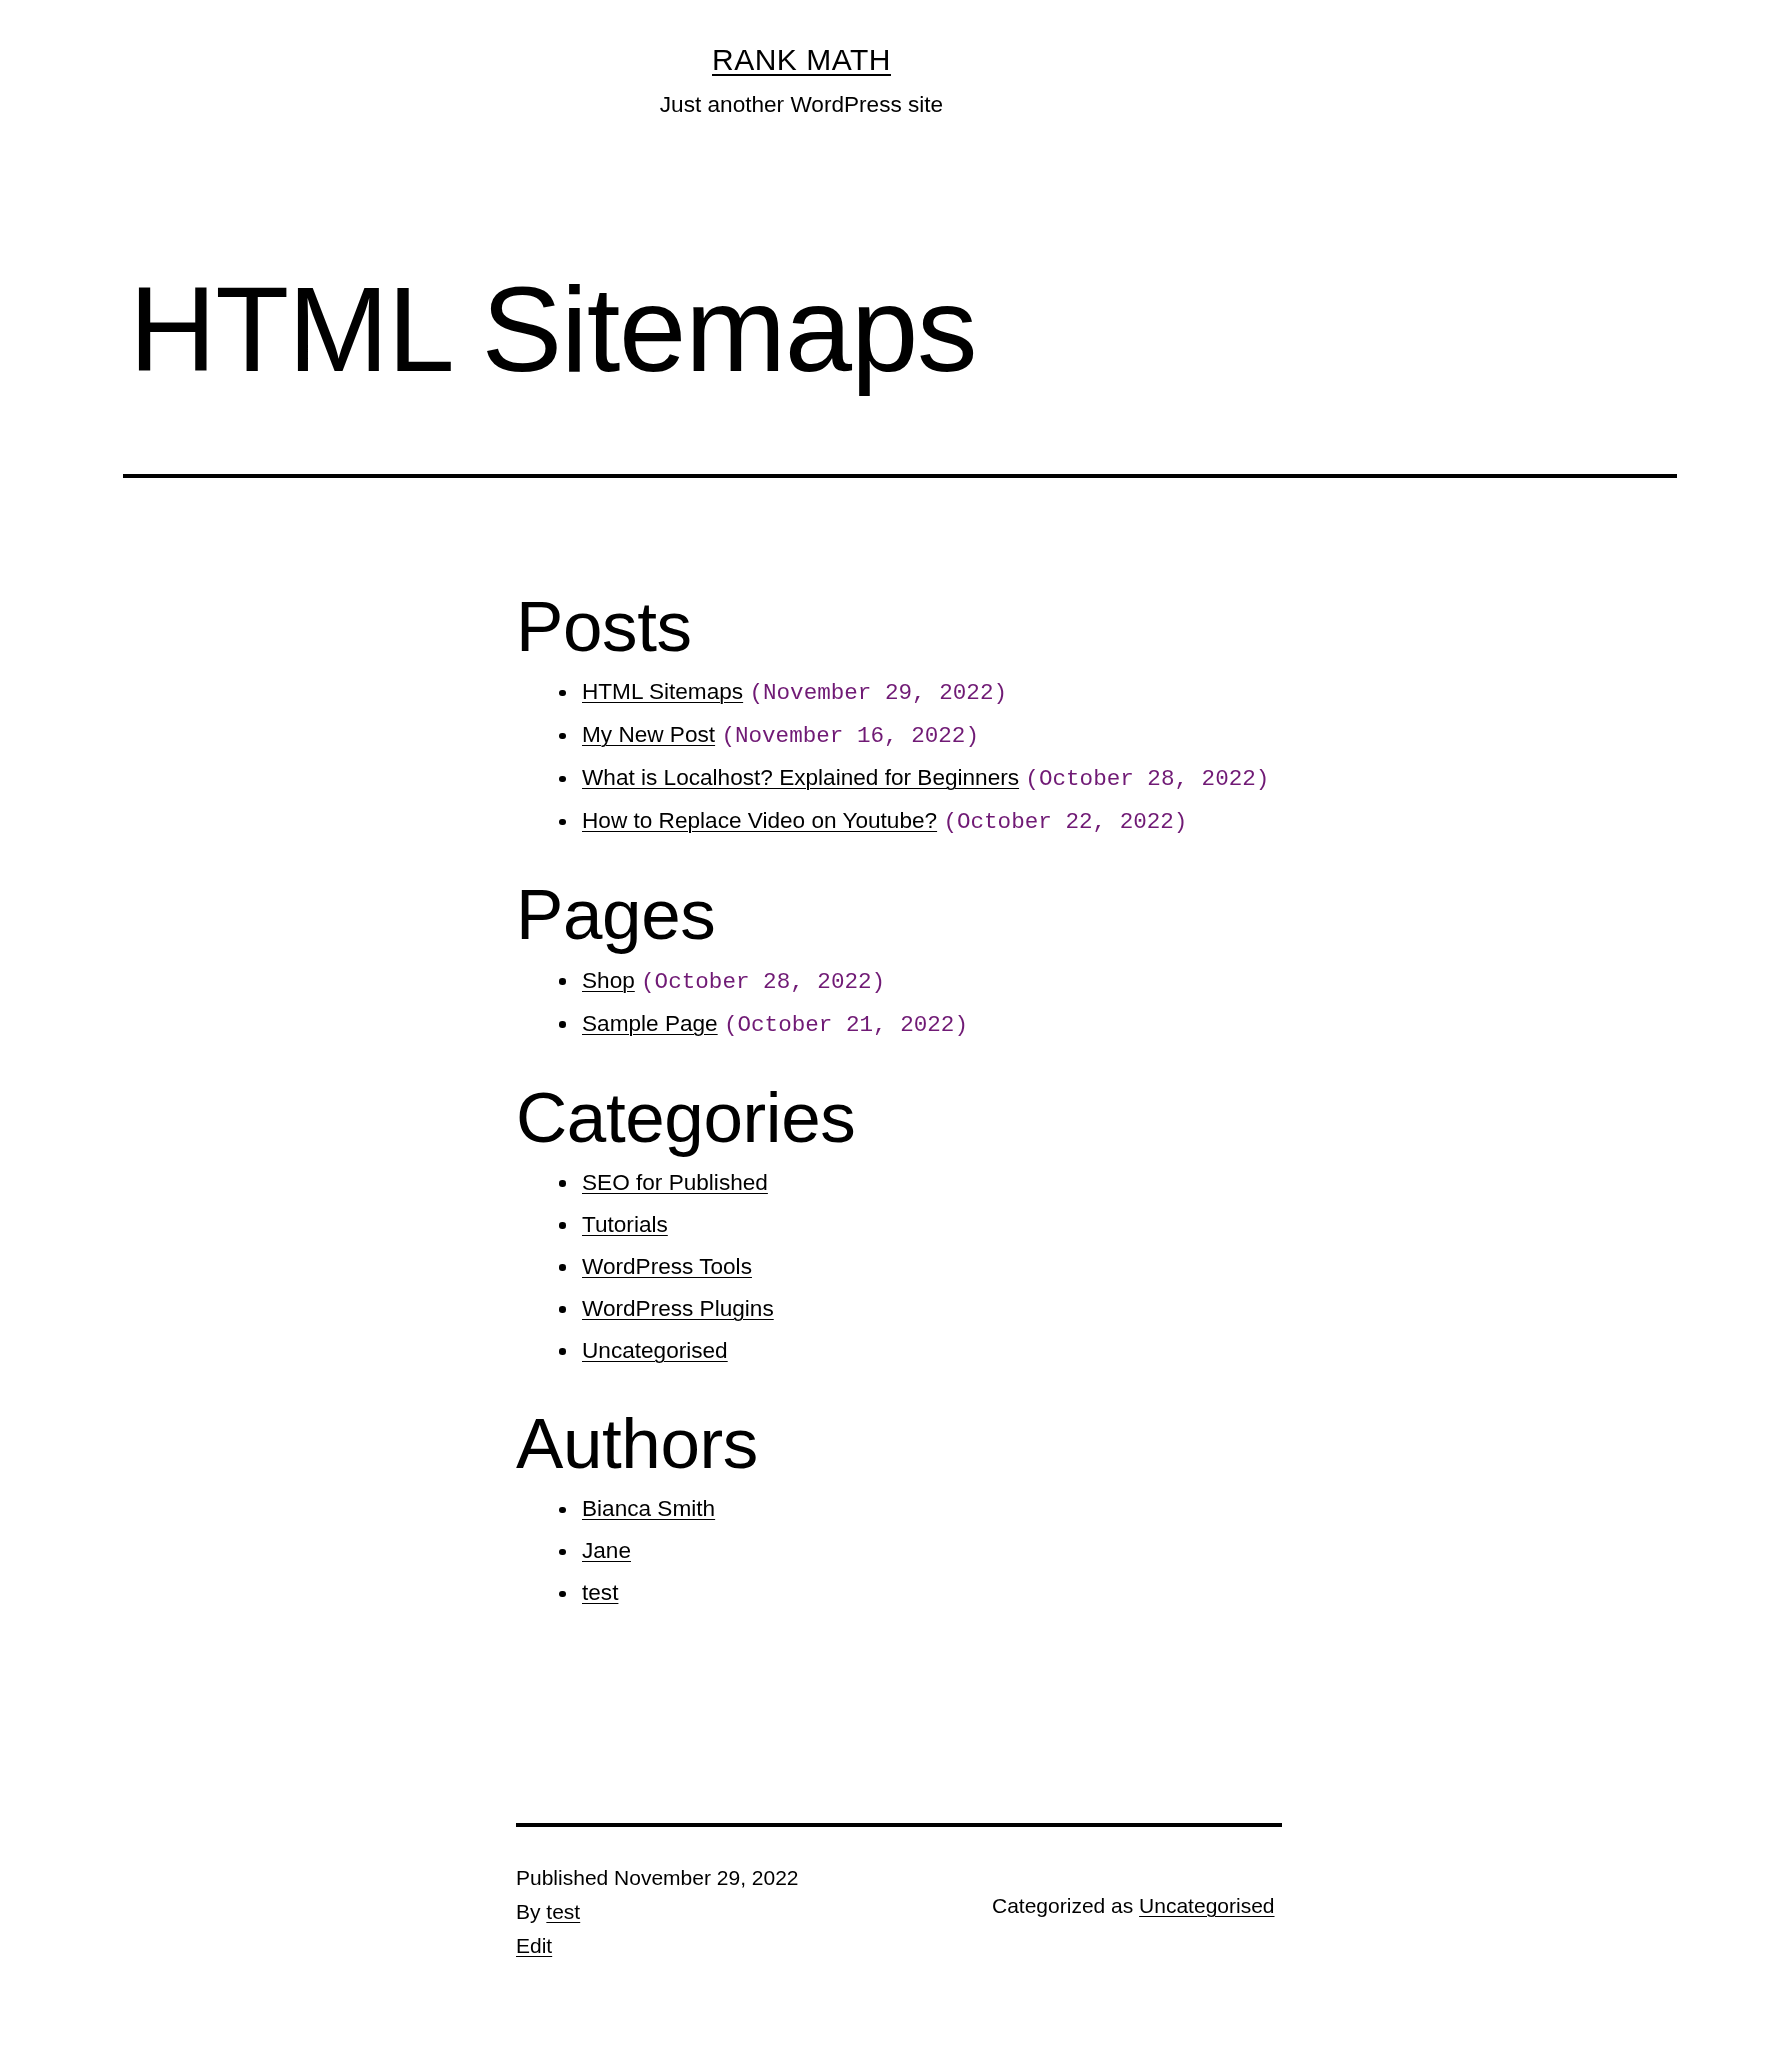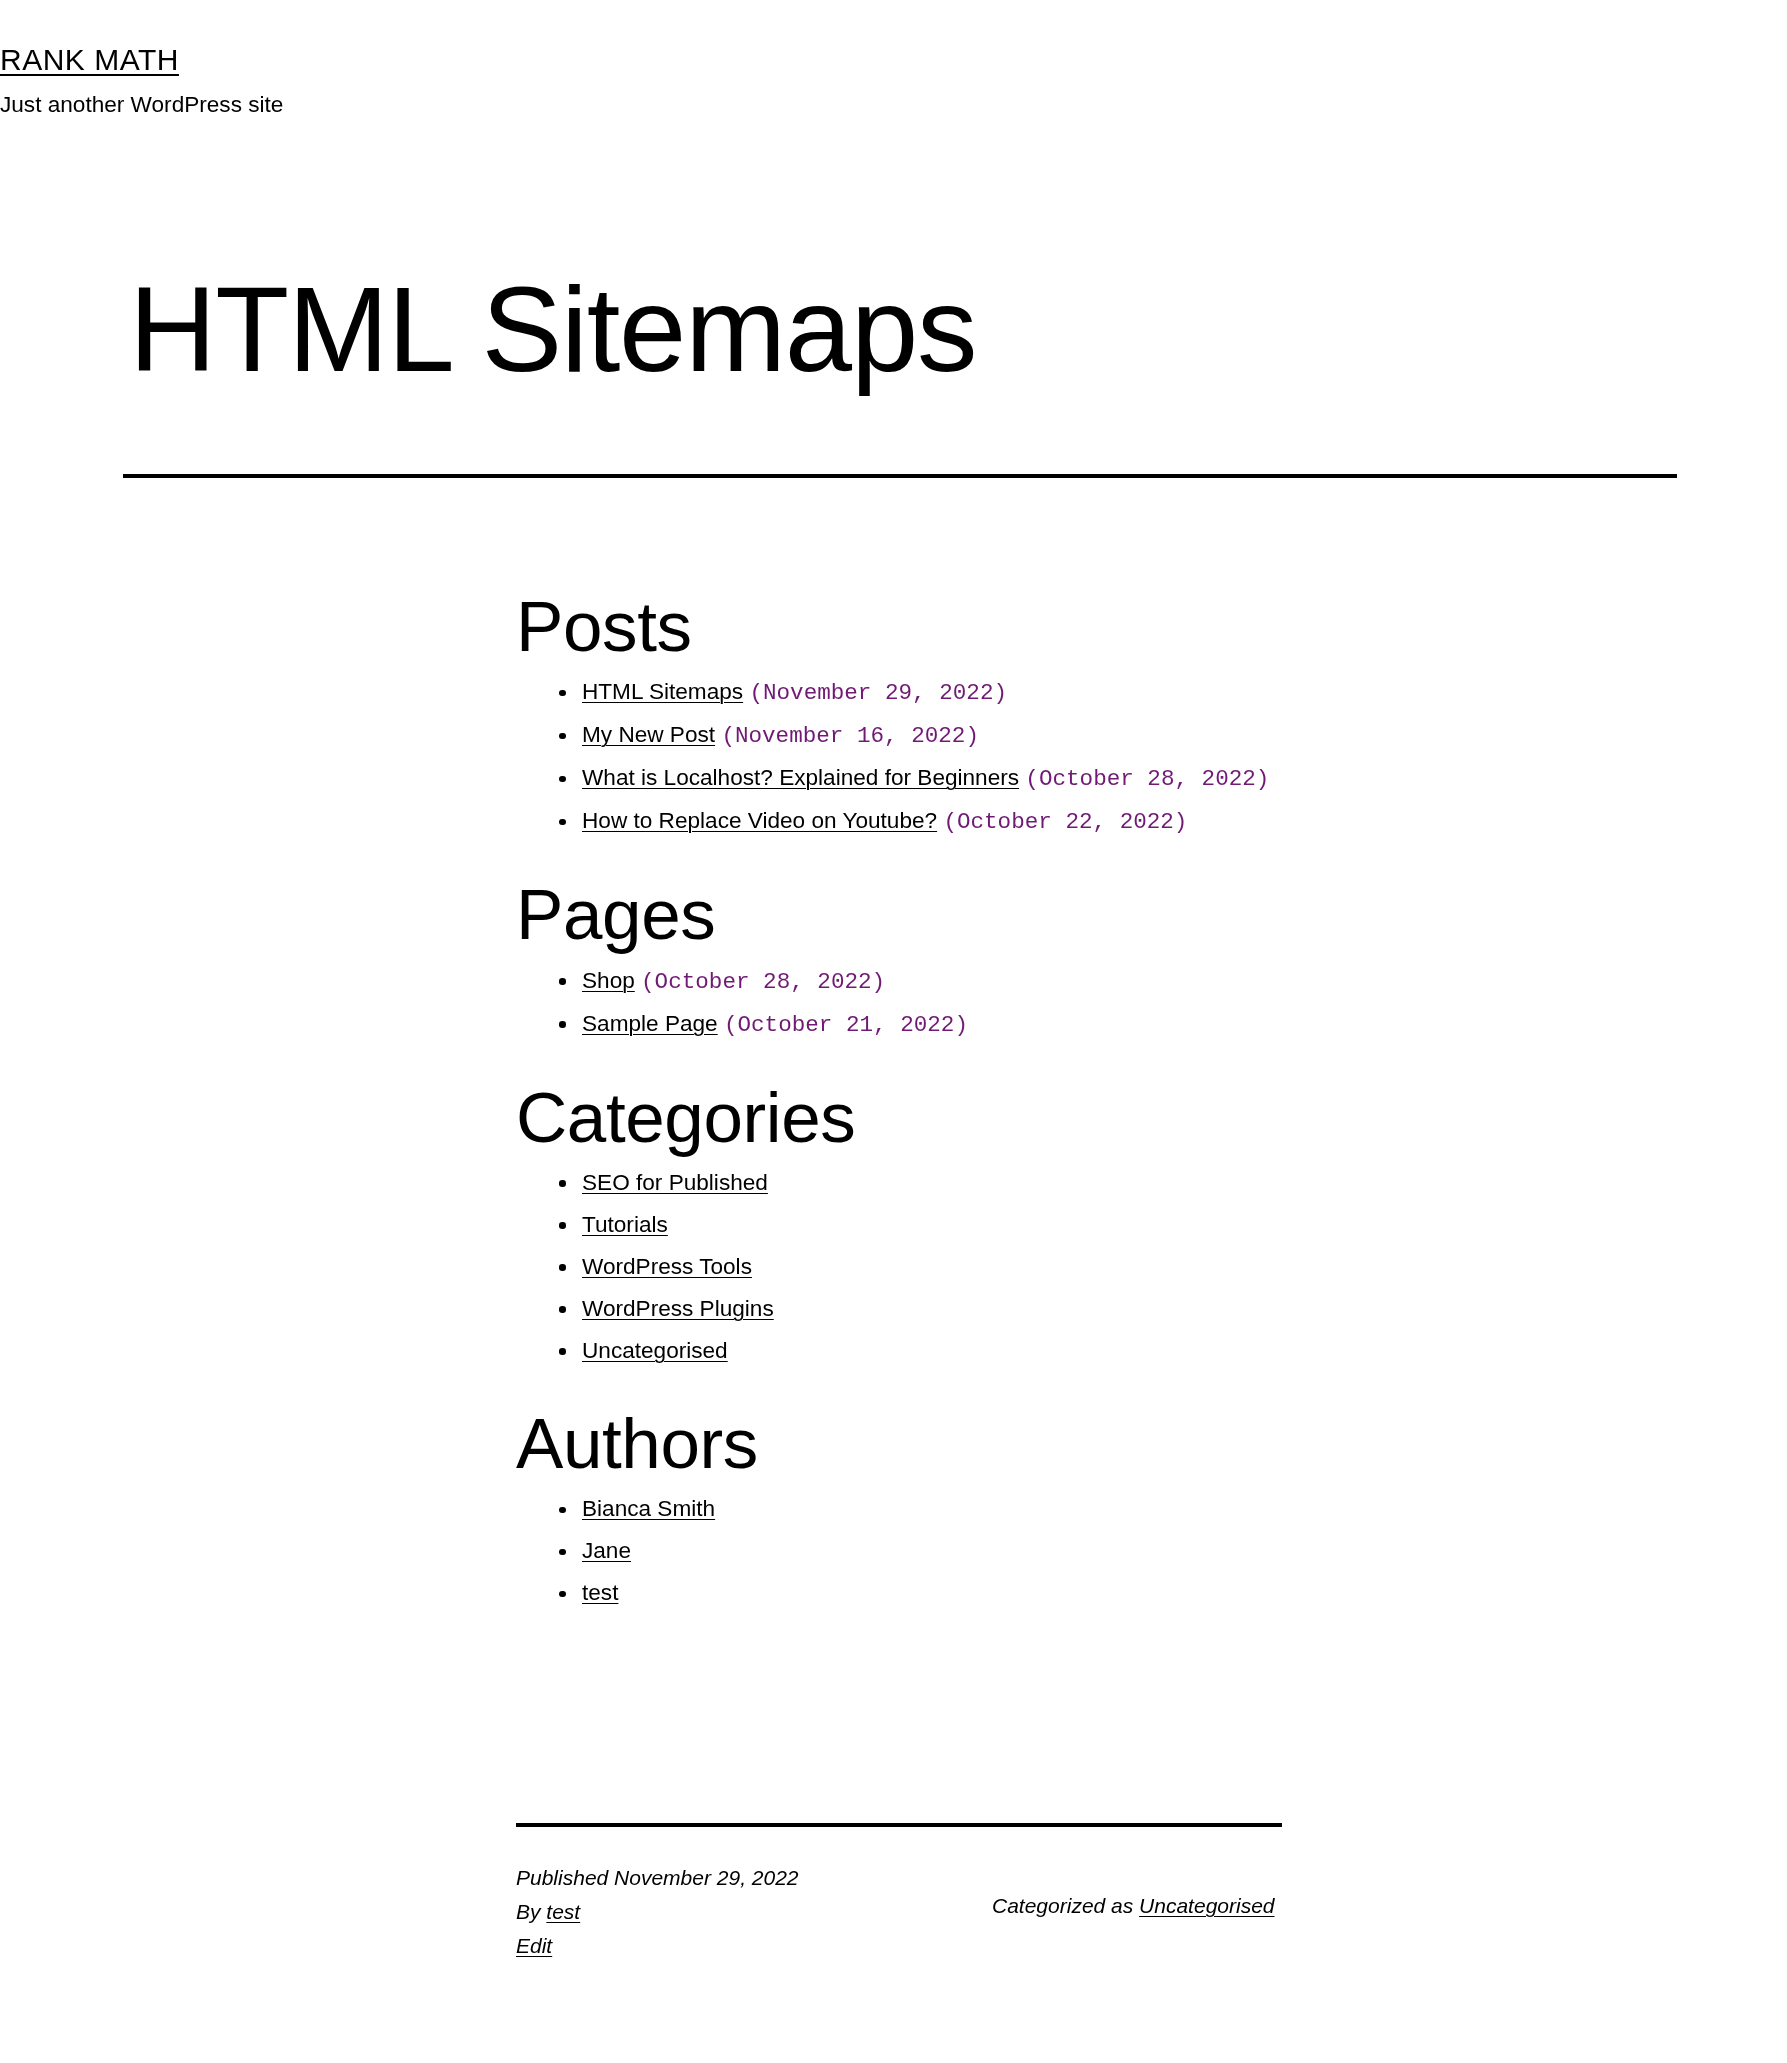--- a/index.html
+++ b/index.html
@@ -21,21 +21,21 @@
     width: 1787px;
     height: 2064px;
   }
 
   
   .site-header {
     position: absolute;
     top: 42px;
     left: 0;
     width: 1603px;
-    text-align: left;
+    text-align: center;
   }
   .site-title {
     font-size: 30px;
     line-height: 1.22;
     font-weight: 400;
     letter-spacing: 0.5px;
     margin: 0;
   }
   .site-title-link {
     color: #000000;
@@ -135,21 +135,20 @@
     height: 4px;
     background: #000000;
   }
   .footer-meta {
     display: flex;
     justify-content: space-between;
     align-items: flex-start;
     margin-top: 34px;
     font-size: 21px;
     line-height: 34px;
-    font-style: italic;
   }
   .footer-left {
     width: 451px;
   }
   .footer-right {
     width: 290px;
     text-align: left;
     margin-top: 28px;
   }
   .footer-meta a {

